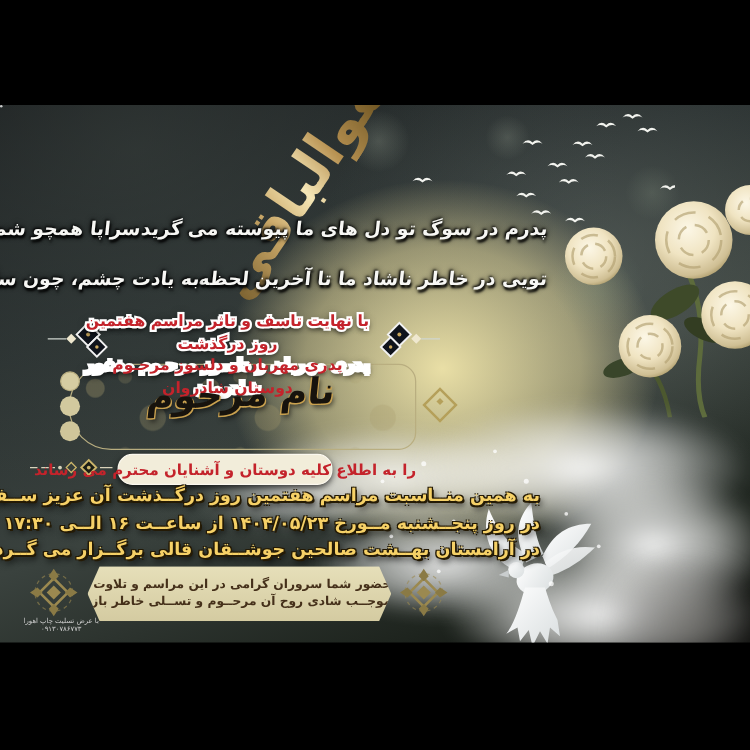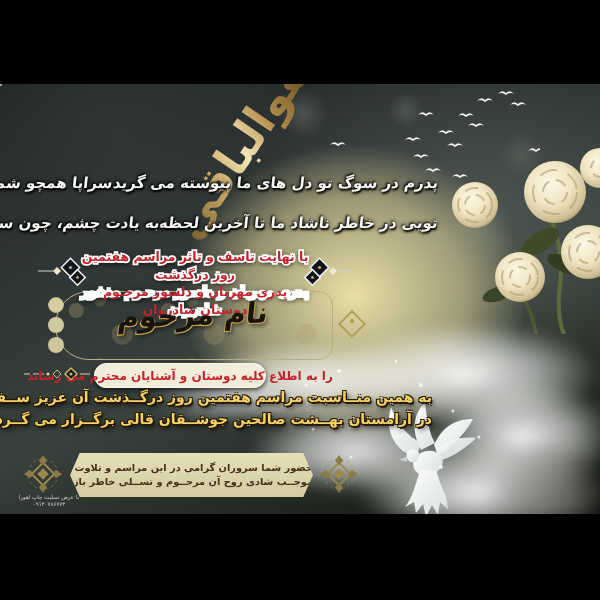--- a/index.html
+++ b/index.html
@@ -26,21 +26,21 @@
   .dove{z-index:5;}
   .sparkles{position:absolute;left:0;top:0;width:2px;height:2px;border-radius:50%;background:#fff;opacity:.75;z-index:6;
     box-shadow:305px 300px 0 .5px #fff,338px 286px 0 1px #fff,362px 332px 0 .5px #fff,
       395px 276px 0 .5px #fff,420px 300px 0 1px #fff,452px 326px 0 .5px #fff,
       478px 352px 0 .5px #fff,350px 372px 0 .5px #fff,312px 344px 0 .5px #fff,440px 382px 0 1px #fff;}
   .poem{position:absolute;left:2px;width:436px;display:flex;justify-content:space-between;
     direction:rtl;z-index:8;}
   .poem span{font-size:15px;font-weight:bold;color:#f7f7f4;white-space:nowrap;
     transform:skewX(-6deg);
     text-shadow:1px 2px 2px #000,-1px -1px 2px #000,0 0 5px rgba(0,0,0,.9);}
-  .redblock{position:absolute;left:79px;top:164px;width:232px;text-align:center;direction:rtl;z-index:8;}
+  .redblock{position:absolute;left:66px;top:164px;width:232px;text-align:center;direction:rtl;z-index:8;}
   .stroke{position:relative;z-index:0;color:#c4232b;font-weight:bold;}
   .stroke::before{content:attr(data-text);position:absolute;inset:0;z-index:-1;color:#fff;
     -webkit-text-stroke:3.5px #fff;text-shadow:0 2px 4px rgba(0,0,0,.95),0 0 7px rgba(0,0,0,.8);}
   .redblock .stroke{display:block;font-size:12.5px;line-height:17.5px;}
   .plate{position:absolute;left:55px;top:207px;width:276px;height:67px;z-index:7;
     background:linear-gradient(#ded6ae,#cfc69c);border:1px solid #b9ae80;
     border-radius:34px 14px 14px 34px;
     background-image:
       radial-gradient(circle at 22% 30%, rgba(168,156,108,.35) 7px, transparent 8px),
       radial-gradient(circle at 72% 68%, rgba(168,156,108,.28) 10px, transparent 11px),
@@ -209,20 +209,21 @@
       <path d="M41 9 l6 -6 6 6 -6 6 z" fill="#1a1d14" stroke="#cbb56a" stroke-width="1.5"></path>
       <circle cx="47" cy="9" r="1.5" fill="#cbb56a"></circle>
       <line x1="56" y1="9" x2="66" y2="9" stroke="#d8d2ba" stroke-width="1"></line>
     </svg>
     <div class="pill">
       <span>را به اطلاع کلیه دوستان و آشنایان محترم می رساند</span>
     </div>
 
     <div class="yellow">
       <div>به همین منــاسبت مراسم هفتمین روز درگــذشت آن عزیز ســفر کرده</div>
+      <div>در روز پنجــشنبه مــورخ ۱۴۰۴/۰۵/۲۳ از ساعــت ۱۶ الــی ۱۷:۳۰</div>
       <div>در آرامستان بهــشت صالحین جوشــقان قالی برگــزار می گــردد.</div>
     </div>
 
     <svg class="orn" style="left:22px;top:369px;z-index:7;" width="42" height="42" viewBox="0 0 42 42">
       <g fill="none" stroke="#9b8950">
         <rect x="13" y="13" width="16" height="16" transform="rotate(45 21 21)" stroke-width="2"></rect>
         <rect x="17" y="17" width="8" height="8" transform="rotate(45 21 21)" fill="#9b8950" stroke="none"></rect>
         <circle cx="21" cy="21" r="15" stroke-width="1" opacity=".6" stroke-dasharray="3 3"></circle>
         <path d="M21 2 l4 6 -4 4 -4 -4 z M21 40 l4 -6 -4 -4 -4 4 z M2 21 l6 4 4 -4 -4 -4 z M40 21 l-6 4 -4 -4 4 -4 z" fill="#8a7a45" stroke="none"></path>
       </g>

